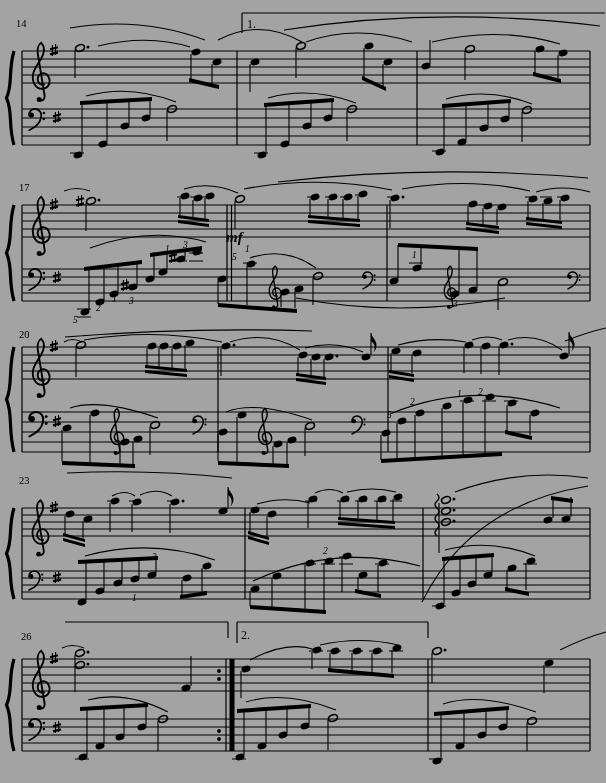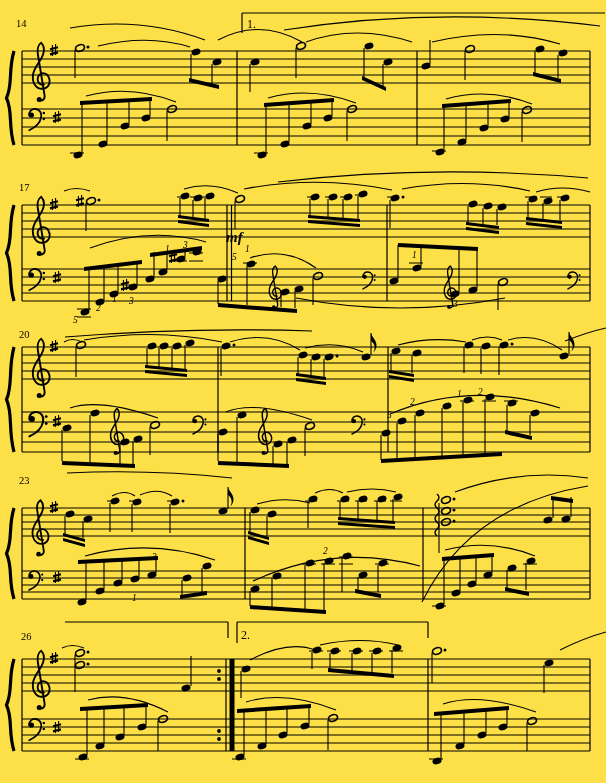--- a/index.html
+++ b/index.html
@@ -1,16 +1,16 @@
 <!DOCTYPE html>
 <html><head>
 <meta charset="utf-8">
 <style>
   html,body{margin:0;padding:0;background:#fff;}
-  #sheet{position:relative;width:606px;height:783px;background:#fde047;overflow:hidden;}
+  #sheet{position:relative;width:606px;height:783px;background:#a3a3a3;overflow:hidden;}
   svg{display:block}
   .t-m{font:10.5px "Liberation Serif","DejaVu Serif",serif;fill:#000;}
   .t-v{font:12px "Liberation Serif","DejaVu Serif",serif;fill:#000;}
   .t-d{font:italic bold 15px "Liberation Serif","DejaVu Serif",serif;fill:#000;}
   .t-f{font:italic 9.5px "Liberation Serif","DejaVu Serif",serif;fill:#000;}
 </style>
 </head>
 <body>
 
 <div id="sheet">

